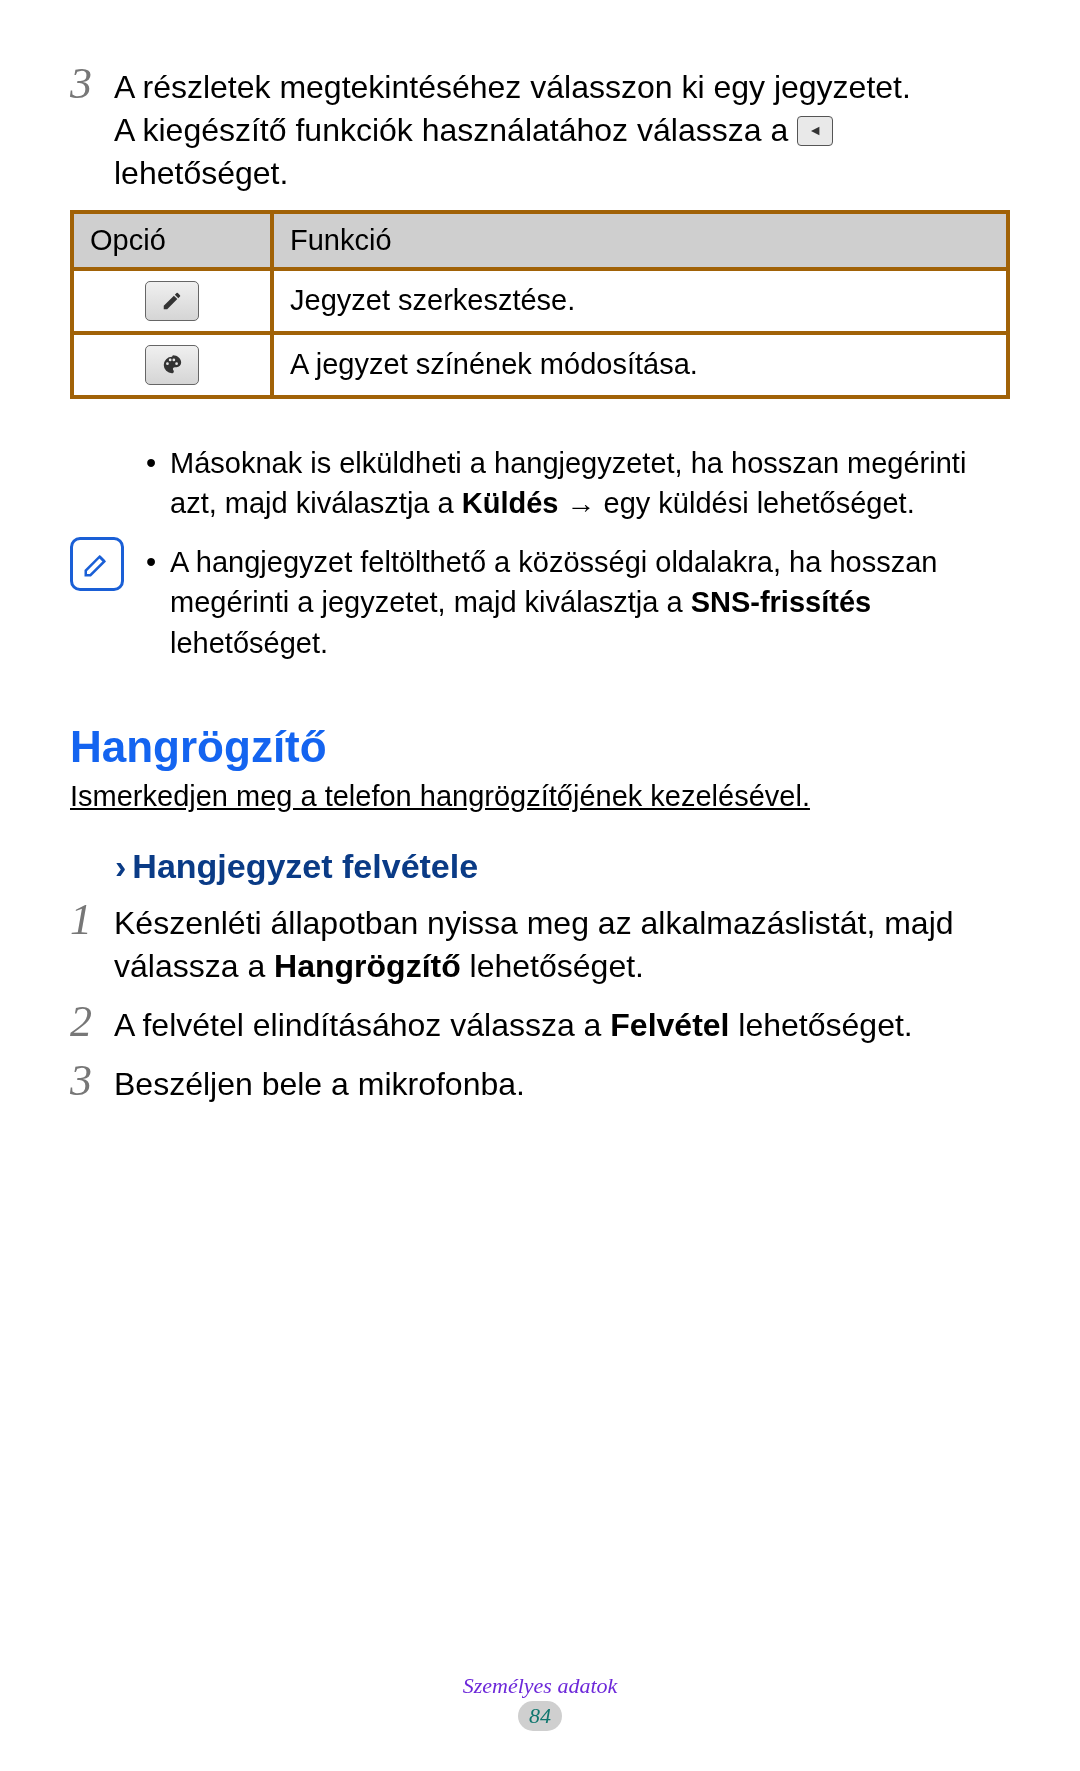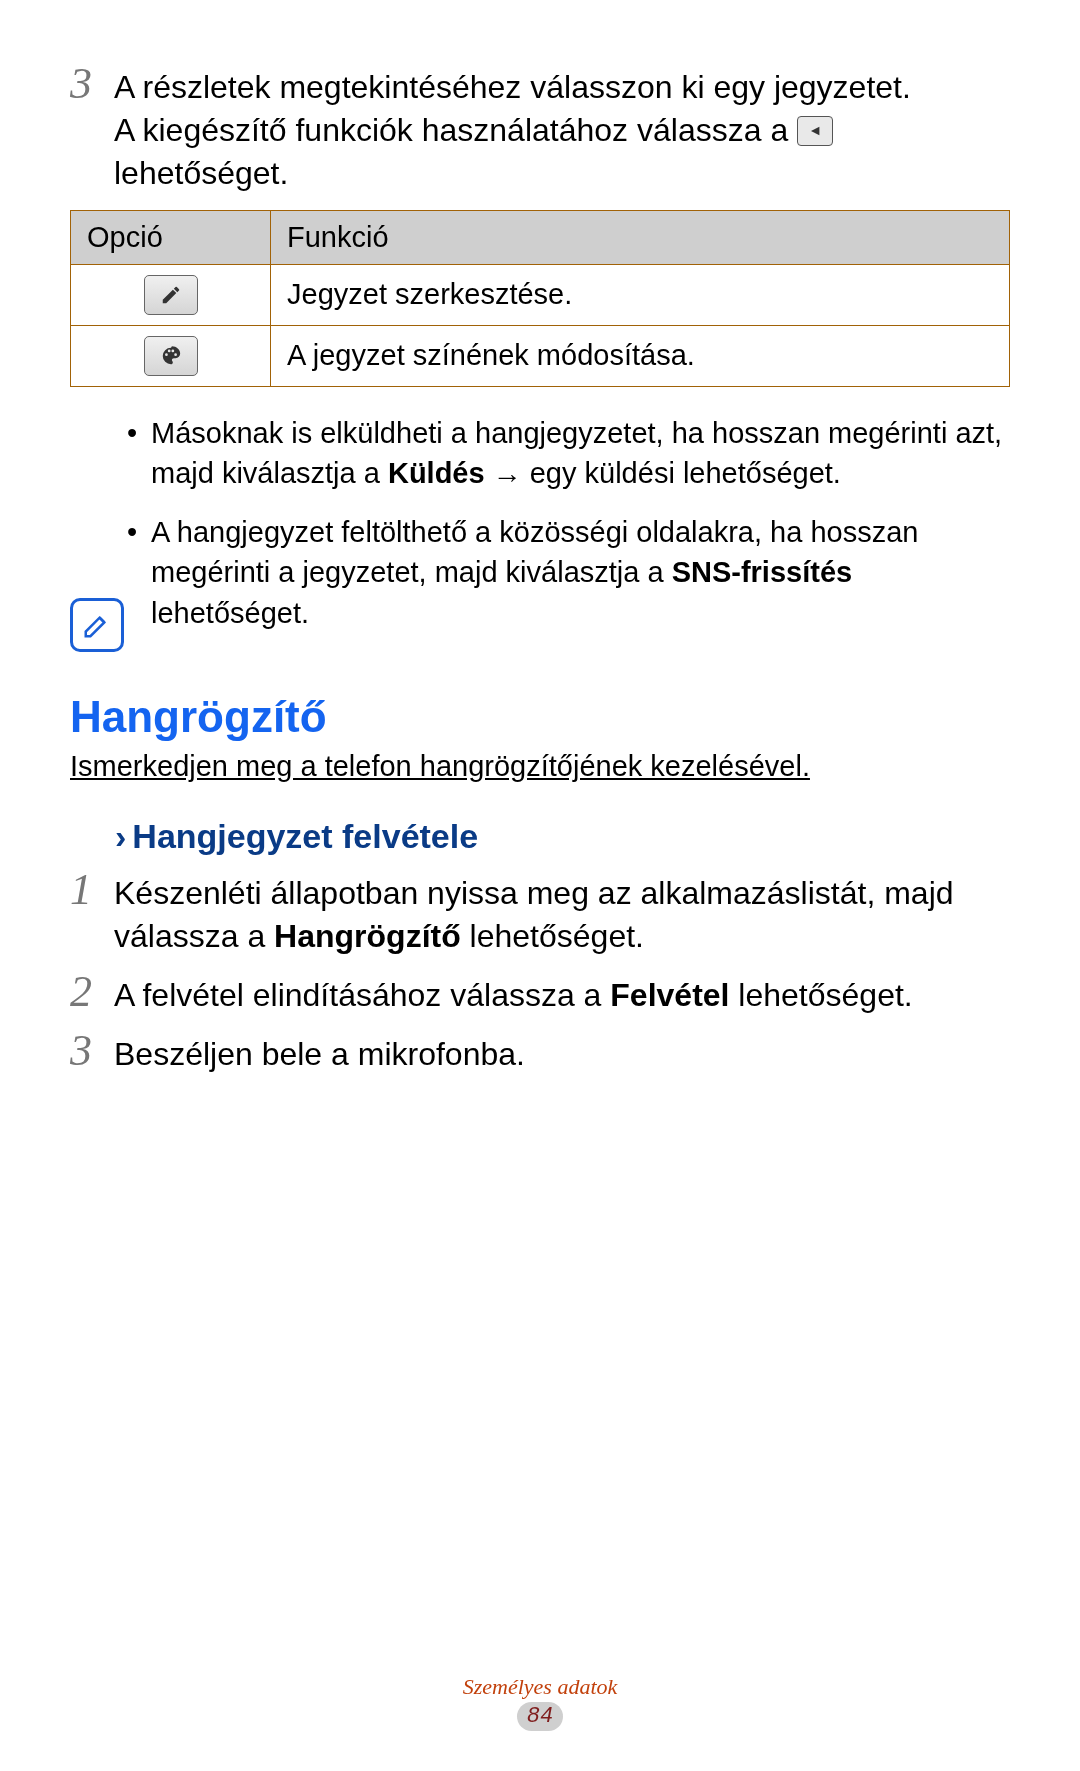--- a/index.html
+++ b/index.html
@@ -58,21 +58,21 @@
     color: #333;
   }
 
   table.opts {
     width: 940px;
     border-collapse: collapse;
     margin: 14px 0 24px 0;
     font-size: 29px;
   }
   table.opts th, table.opts td {
-    border: 1px solid #a16207;
+    border: 4px solid #a16207;
     padding: 10px 16px;
     text-align: left;
     vertical-align: middle;
   }
   table.opts th {
     background: #cfcfcf;
     font-weight: 400;
   }
   table.opts td.iconcell {
     text-align: center;
@@ -85,23 +85,23 @@
     width: 54px;
     height: 40px;
     border: 1px solid #666;
     border-radius: 5px;
     background: linear-gradient(#f0f0f0,#d5d5d5);
   }
   .btn-icon svg { width: 22px; height: 22px; }
 
   .note-block {
     display: flex;
-    align-items: flex-end;
-    gap: 3px;
-    margin: 26px 0 40px 0;
+    align-items: center;
+    gap: 22px;
+    margin: 44px 0 40px 0;
     width: 940px;
   }
   .note-badge {
     flex: 0 0 54px;
     width: 54px;
     height: 54px;
     border: 3px solid #1a5fd6;
     border-radius: 10px;
     display: flex;
     align-items: center;
@@ -154,34 +154,34 @@
   .footer {
     position: absolute;
     bottom: 40px;
     left: 0;
     width: 100%;
     text-align: center;
   }
   .footer-title {
     font-style: italic;
     font-size: 22px;
-    color: #c2410c;
+    color: #6d28d9;
     font-family: Georgia, "Times New Roman", serif;
     margin-bottom: 2px;
   }
   .footer-badge {
     display: inline-block;
     min-width: 44px;
     padding: 2px 10px;
     border-radius: 999px;
     background: #cfcfcf;
     font-style: italic;
     font-size: 22px;
-    color: #7f1d1d;
-    font-family: Liberation Mono, monospace;
+    color: #0f766e;
+    font-family: Liberation Serif, serif;
   }
 </style>
 </head>
 <body>
 
 <div class="page">
 
   <div class="step">
     <div class="step-num">3</div>
     <div class="step-body">

